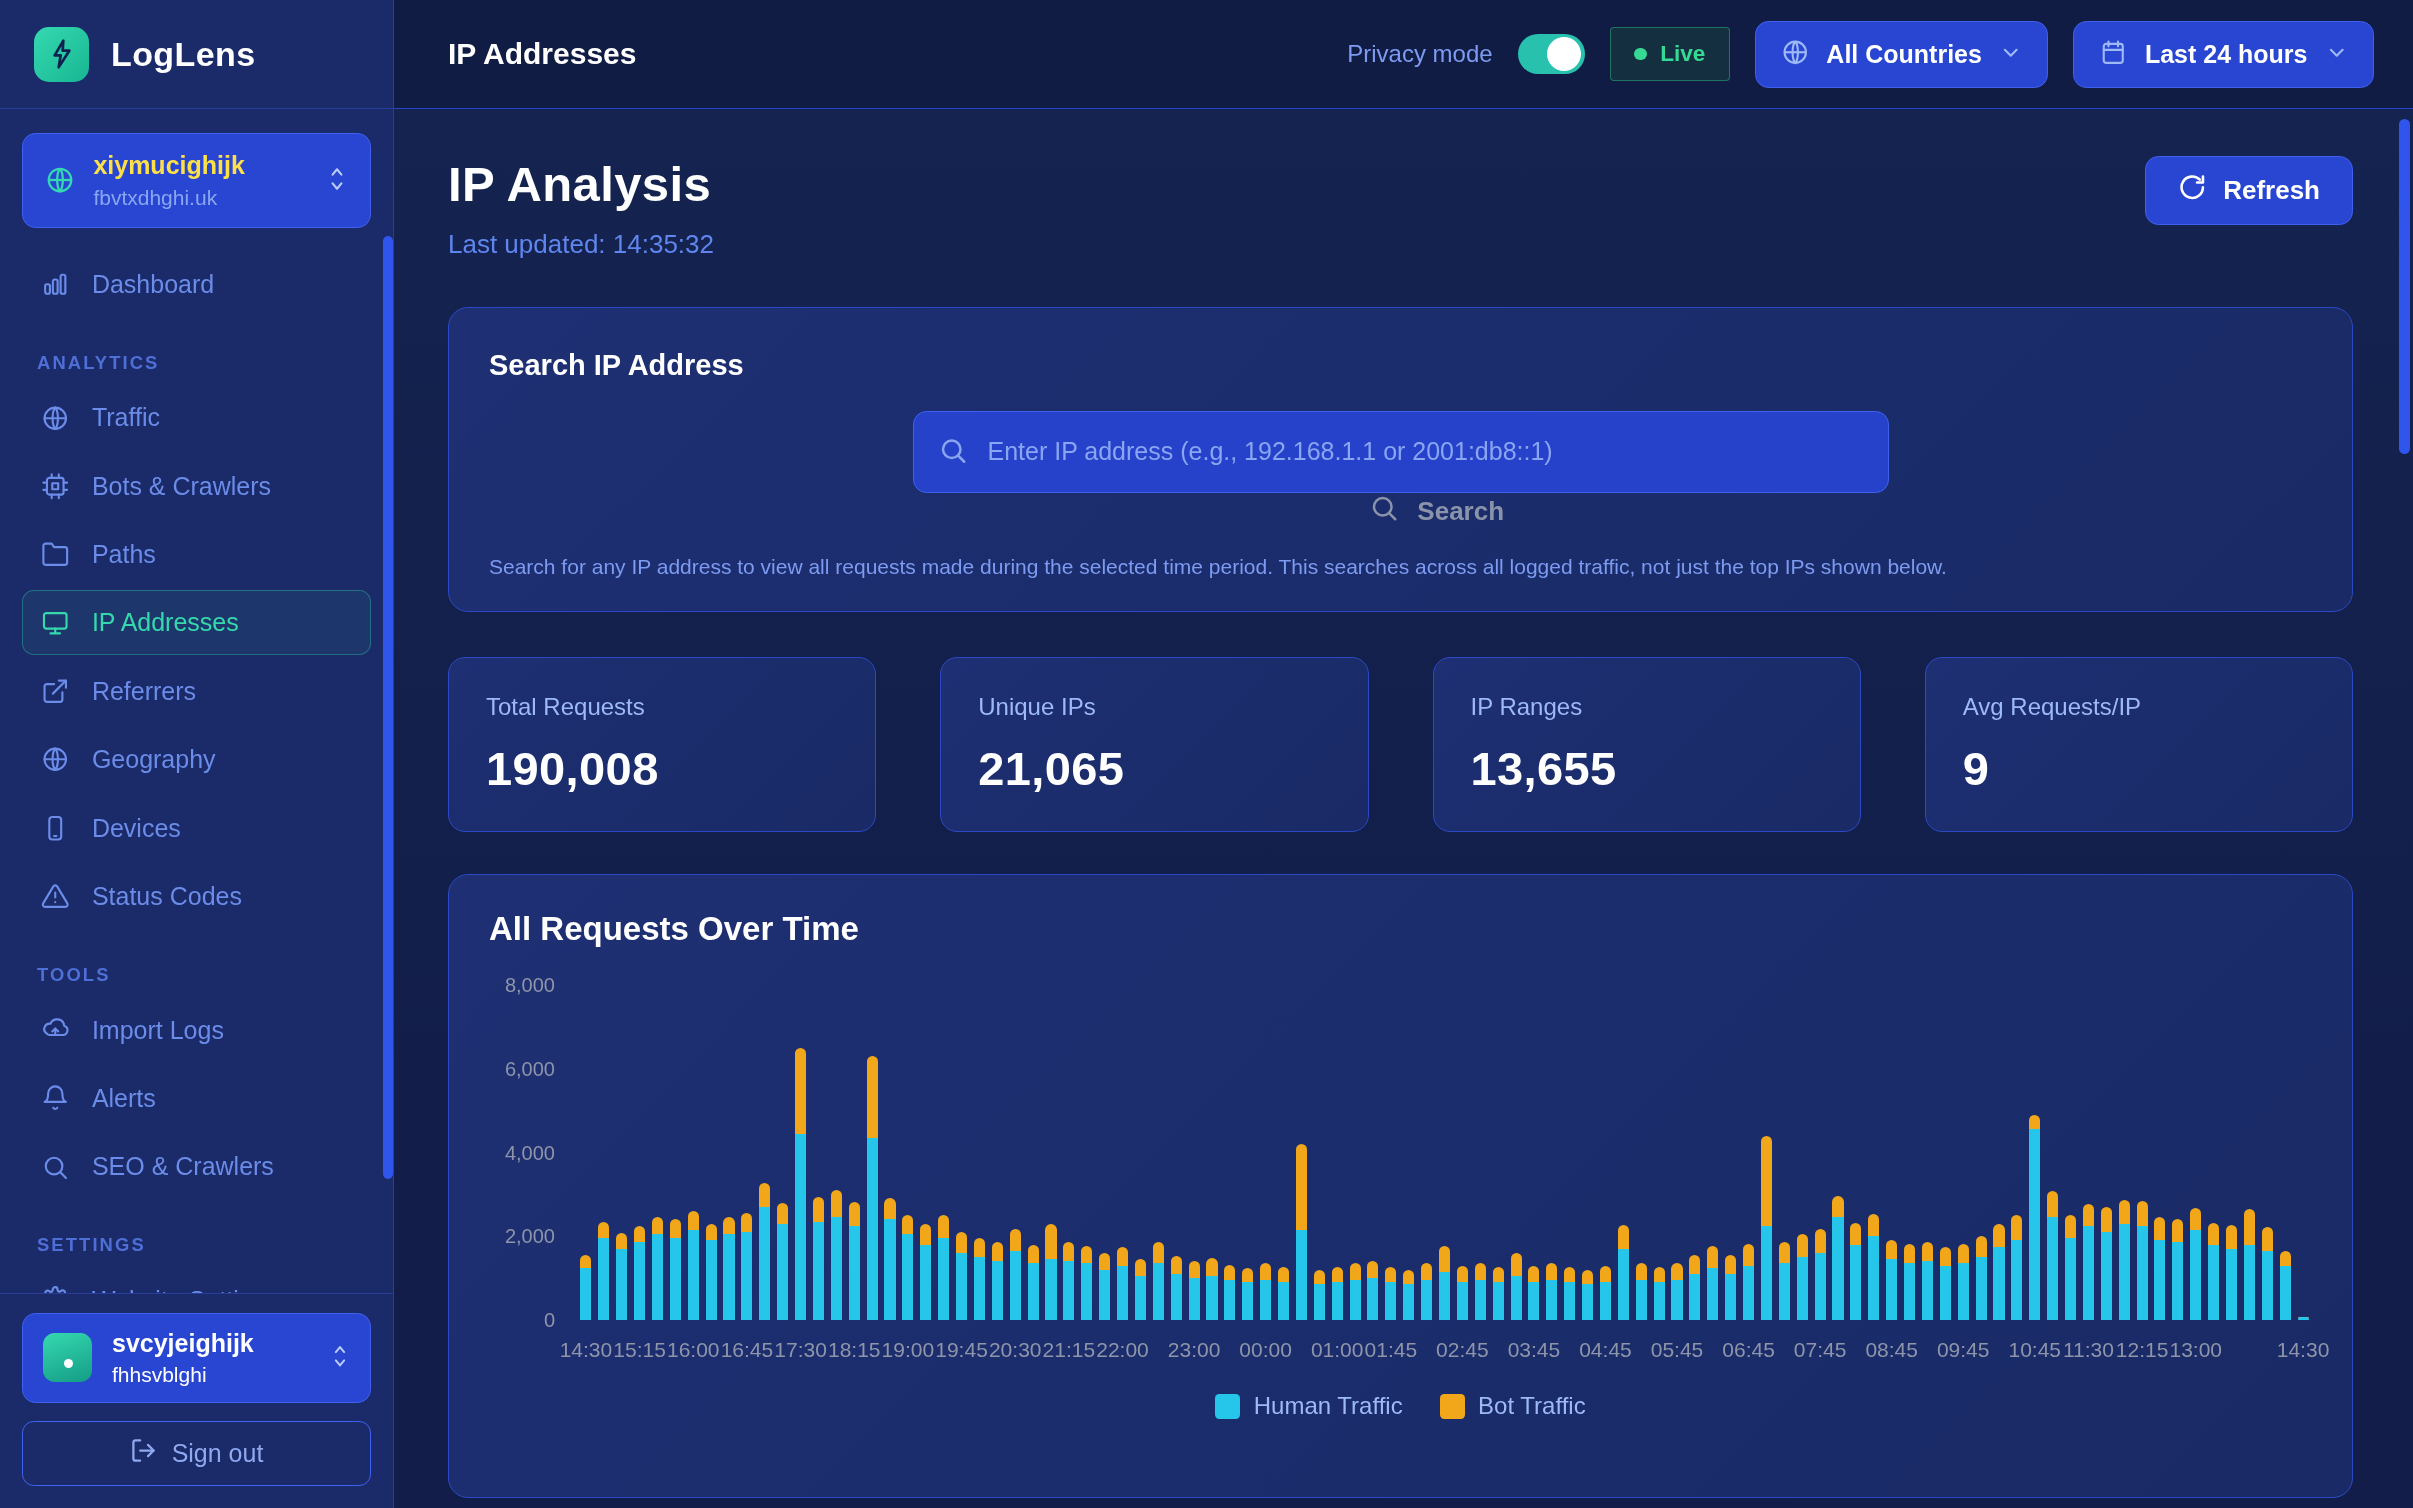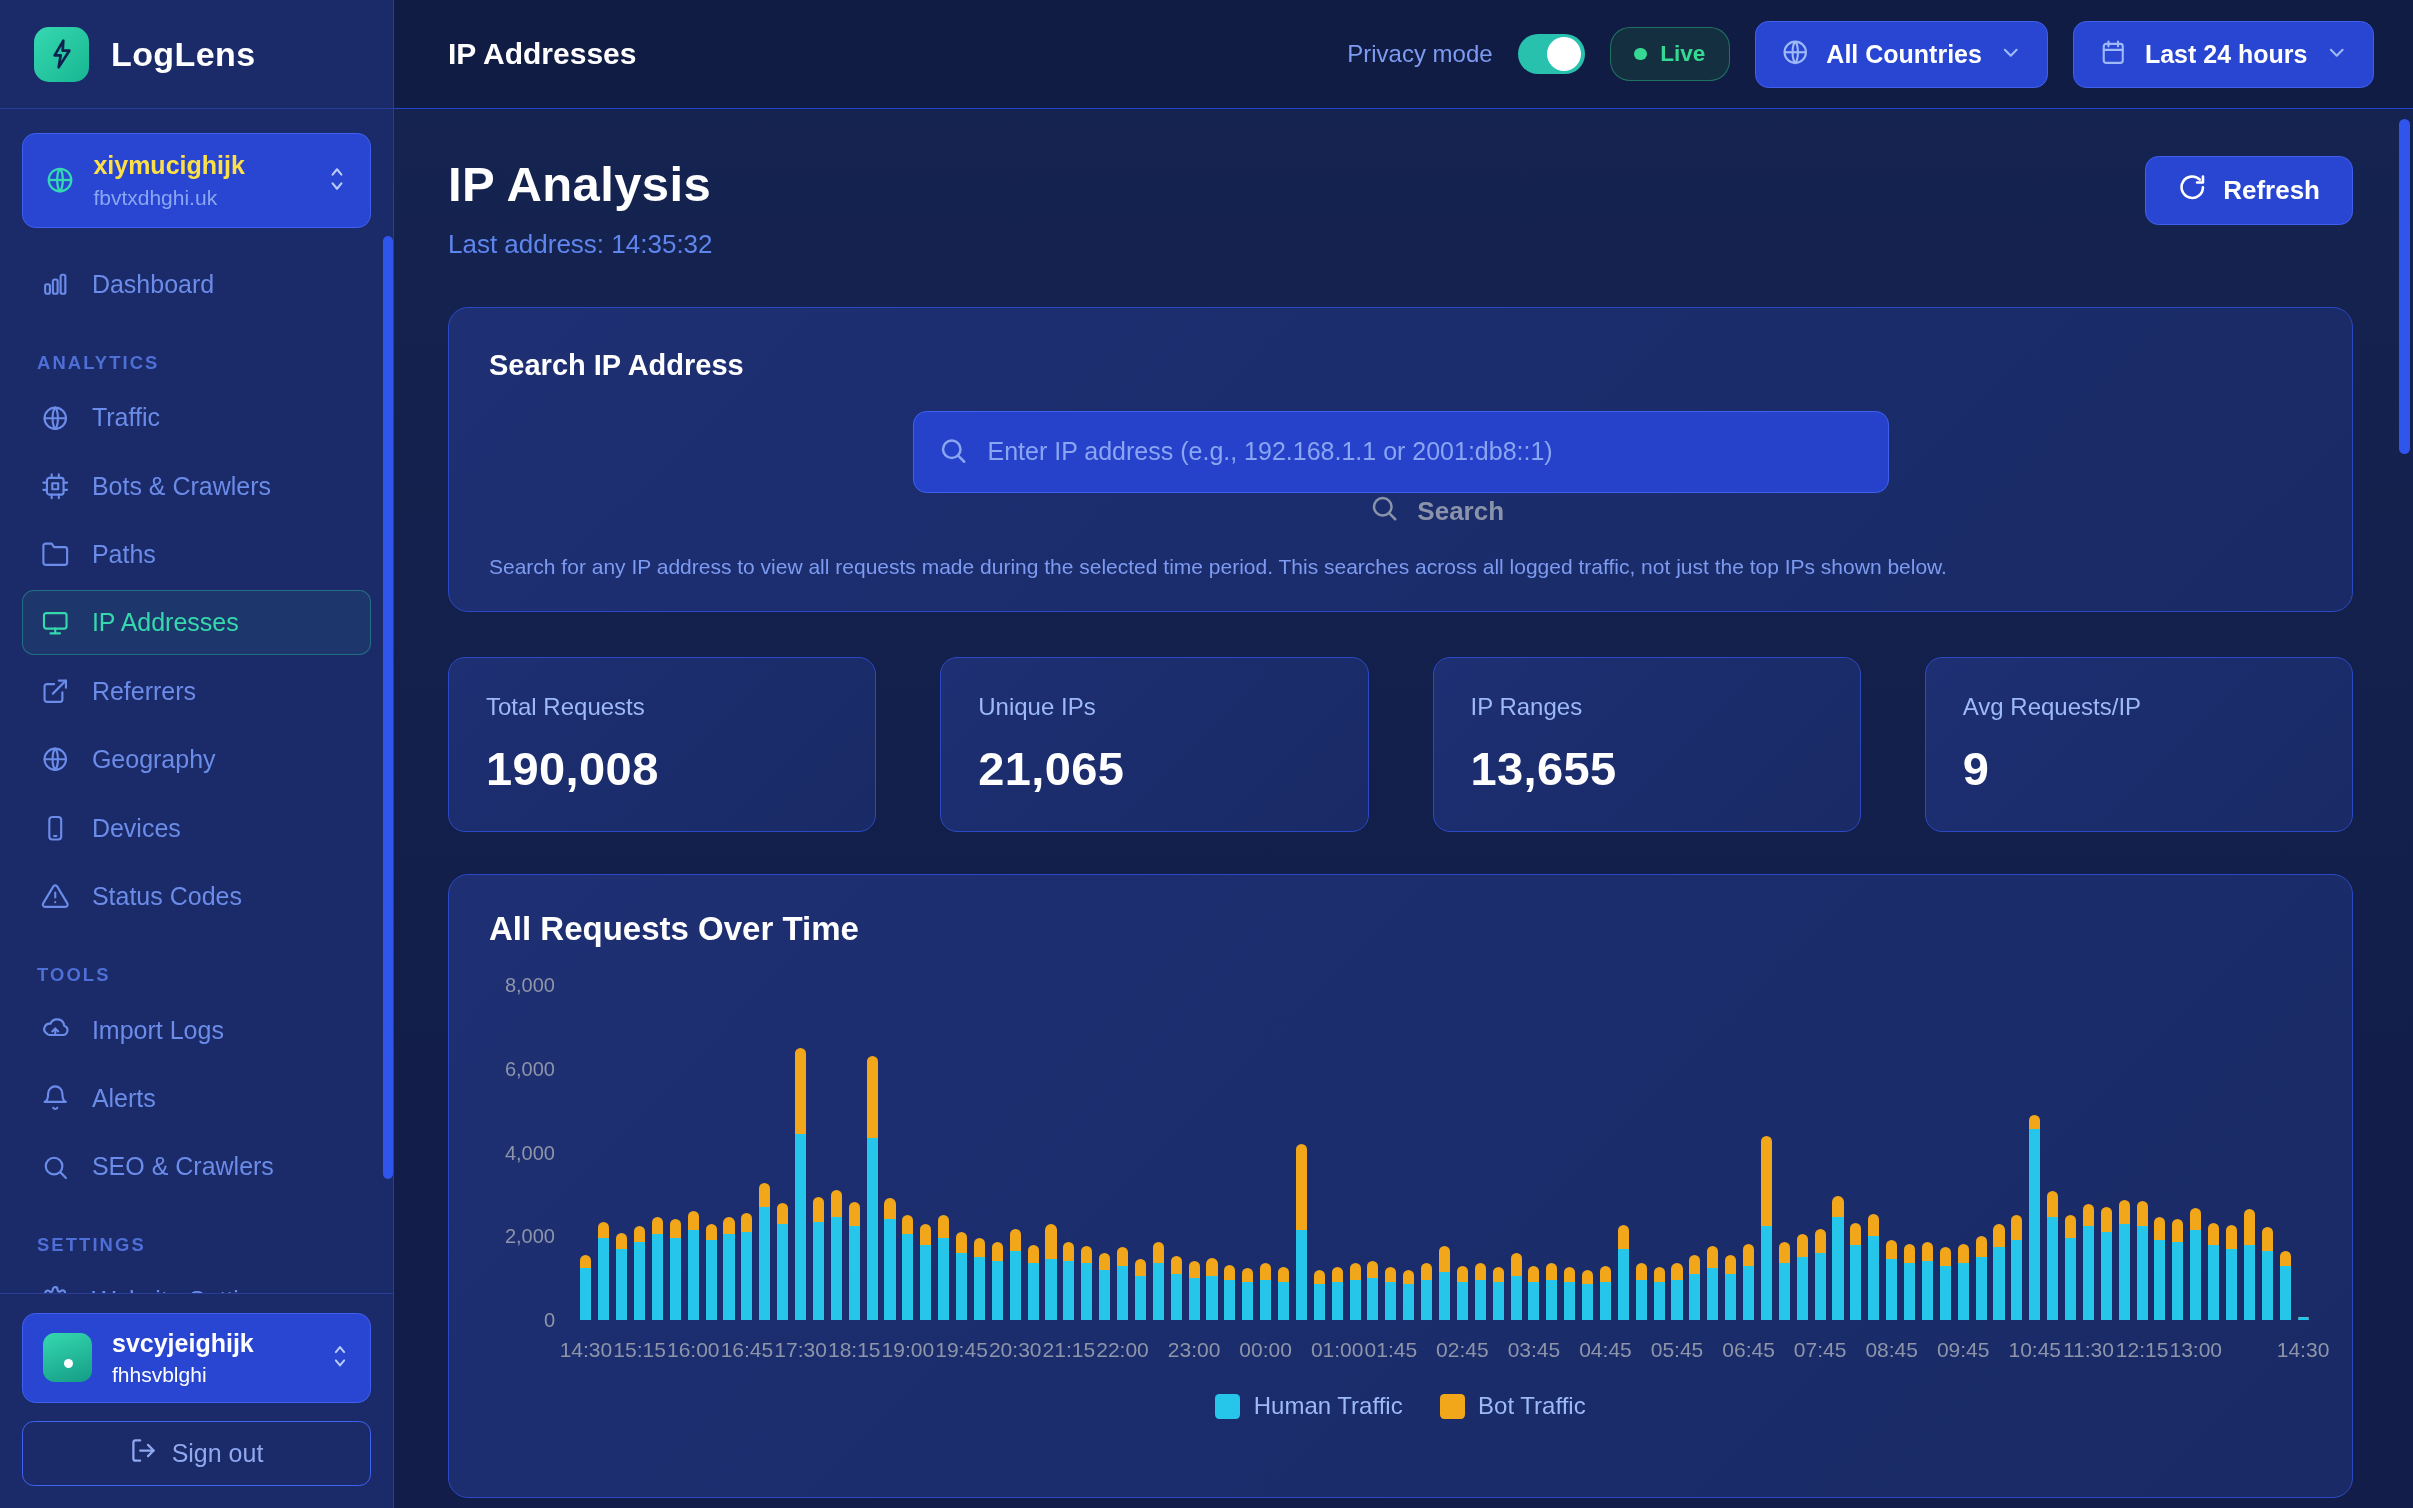--- a/index.html
+++ b/index.html
@@ -57,21 +57,21 @@
   .signout-btn svg{width:27px;height:27px;}
   
   .main-col{ flex:1; display:flex; flex-direction:column; min-width:0; background:#121e49;}
   .topbar{ height:109px; flex:0 0 109px; background:#111c45; border-bottom:1.7px solid #2443c8;
     display:flex; align-items:center; padding:0 39px 0 54px;}
   .topbar-title{ font-size:30px; font-weight:bold;}
   .topbar-right{ margin-left:auto; display:flex; align-items:center; gap:25px;}
   .privacy-label{ font-size:24px; color:#7d9bf0;}
   .toggle{ width:67px; height:40px; border-radius:20px; background:#27c1ad; position:relative; cursor:pointer;}
   .toggle-knob{ position:absolute; right:3.4px; top:3.4px; width:34px; height:34px; border-radius:50%; background:#fff;}
-  .live-badge{ display:flex; align-items:center; gap:13.4px; padding:13.4px 23.5px; border-radius:20px;
+  .live-badge{ display:flex; align-items:center; gap:13.4px; padding:13.4px 23.5px; border-radius:4px;
     background:rgba(24,64,58,.55); border:1.7px solid rgba(53,217,147,.4);}
   .live-dot{ width:12.6px; height:12.6px; border-radius:50%; background:#35d993;}
   .live-text{ font-size:22.6px; color:#35d993; font-weight:600;}
   .top-btn{ height:67px; display:flex; align-items:center; gap:17px; padding:0 25px;
     background:#2946d2; border:1.7px solid #4061f0; border-radius:13.4px; cursor:pointer; color:#fff;
     font-family:inherit;}
   .top-btn svg{ width:28.5px; height:28.5px; color:#9db9f7;}
   .top-btn .chev svg{ width:23.5px; height:23.5px;}
   .top-btn-label{ font-size:25px; font-weight:600;}
   
@@ -354,21 +354,21 @@
             </svg>
         </span>
       </button>
     </div>
   </header>
 
   <main class="main">
     <div class="page-head">
       <div>
         <h1 class="page-title">IP Analysis</h1>
-        <div class="page-sub">Last address: 14:35:32</div>
+        <div class="page-sub">Last updated: 14:35:32</div>
       </div>
       <button class="refresh-btn">
         <span>
           <svg viewBox="0 0 24 24" width="28.5" height="28.5" fill="none" stroke="currentColor" stroke-width="2.2" stroke-linecap="round" stroke-linejoin="round">
             <path d="M21 12a9 9 0 1 1-2.64-6.36"></path>
               <path d="M21 3v5h-5"></path>
           </svg>
         </span>
         <span>Refresh</span>
       </button>

